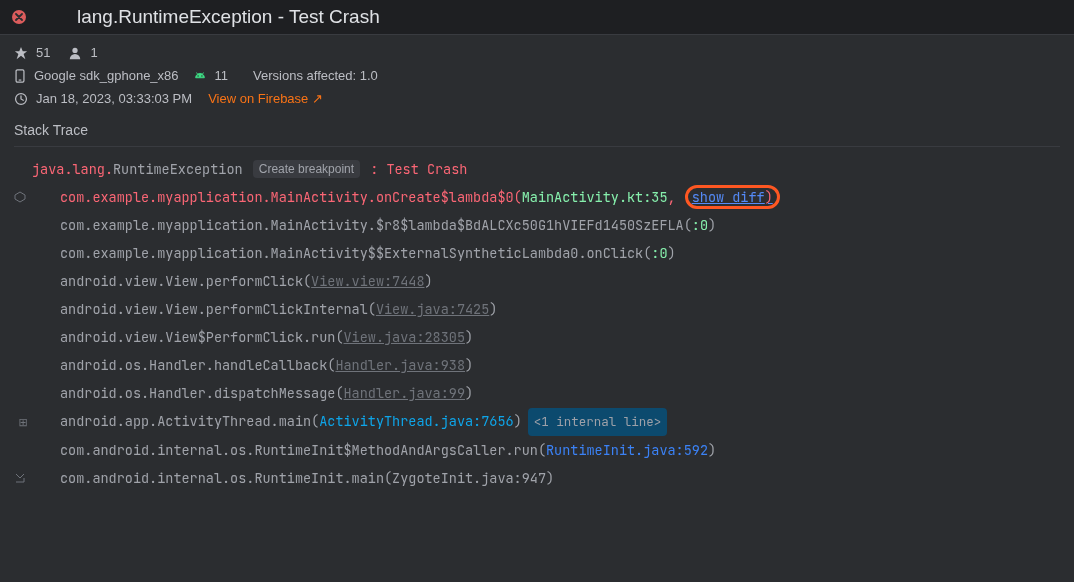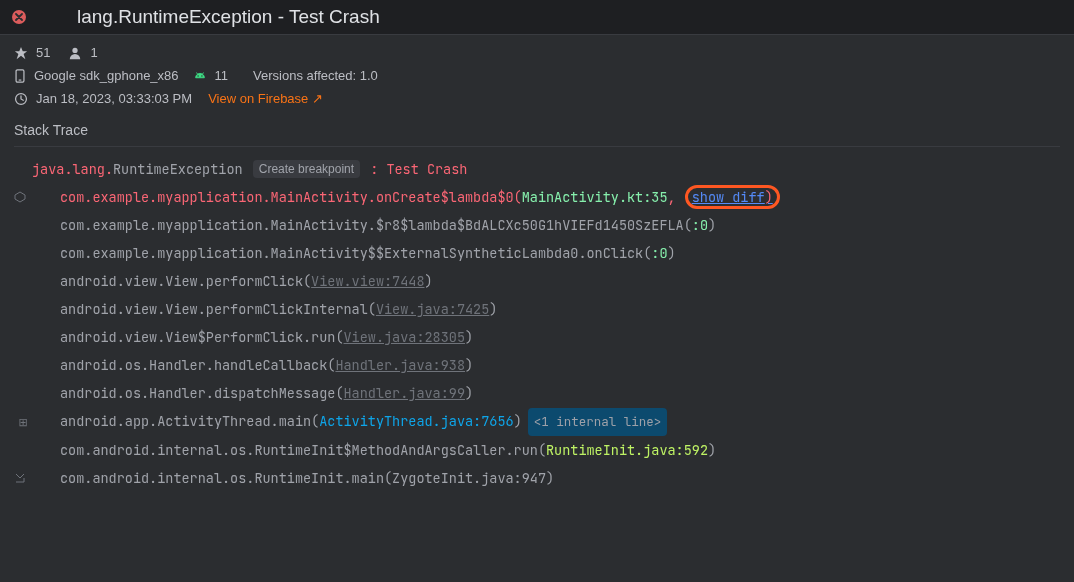--- a/index.html
+++ b/index.html
@@ -243,21 +243,21 @@
       <div class="trace-row">
         <span class="gutter"></span>
         <span class="frame"><span class="indent">android.os.Handler.dispatchMessage</span><span>(</span><span class="file-dim">Handler.java:99</span><span>)</span></span>
       </div>
       <div class="trace-row">
         <span class="gutter">⊞</span>
         <span class="frame"><span class="indent">android.app.ActivityThread.main</span><span>(</span><span style="color: #0ea5e9;">ActivityThread.java:7656</span><span>)</span><span class="internal-pill">&lt;1 internal line&gt;</span></span>
       </div>
       <div class="trace-row">
         <span class="gutter"></span>
-        <span class="frame"><span class="indent">com.android.internal.os.RuntimeInit$MethodAndArgsCaller.run</span><span>(</span><span style="color: #bef264;">RuntimeInit.java:592</span><span>)</span></span>
+        <span class="frame"><span class="indent">com.android.internal.os.RuntimeInit$MethodAndArgsCaller.run</span><span>(</span><span style="color: #3b82f6;">RuntimeInit.java:592</span><span>)</span></span>
       </div>
       <div class="trace-row">
         <span class="gutter">
           <svg width="12" height="12" viewBox="0 0 12 12">
             <path d="M2 2 L6 6 L10 2 M2 10 L10 10 L10 6" fill="none" stroke="#6f737a" stroke-width="1"></path>
           </svg>
         </span>
         <span class="frame"><span class="indent">com.android.internal.os.RuntimeInit.main</span><span>(</span><span style="color: rgb(160, 163, 170);">ZygoteInit.java:947</span><span>)</span></span>
       </div>
     </div>

